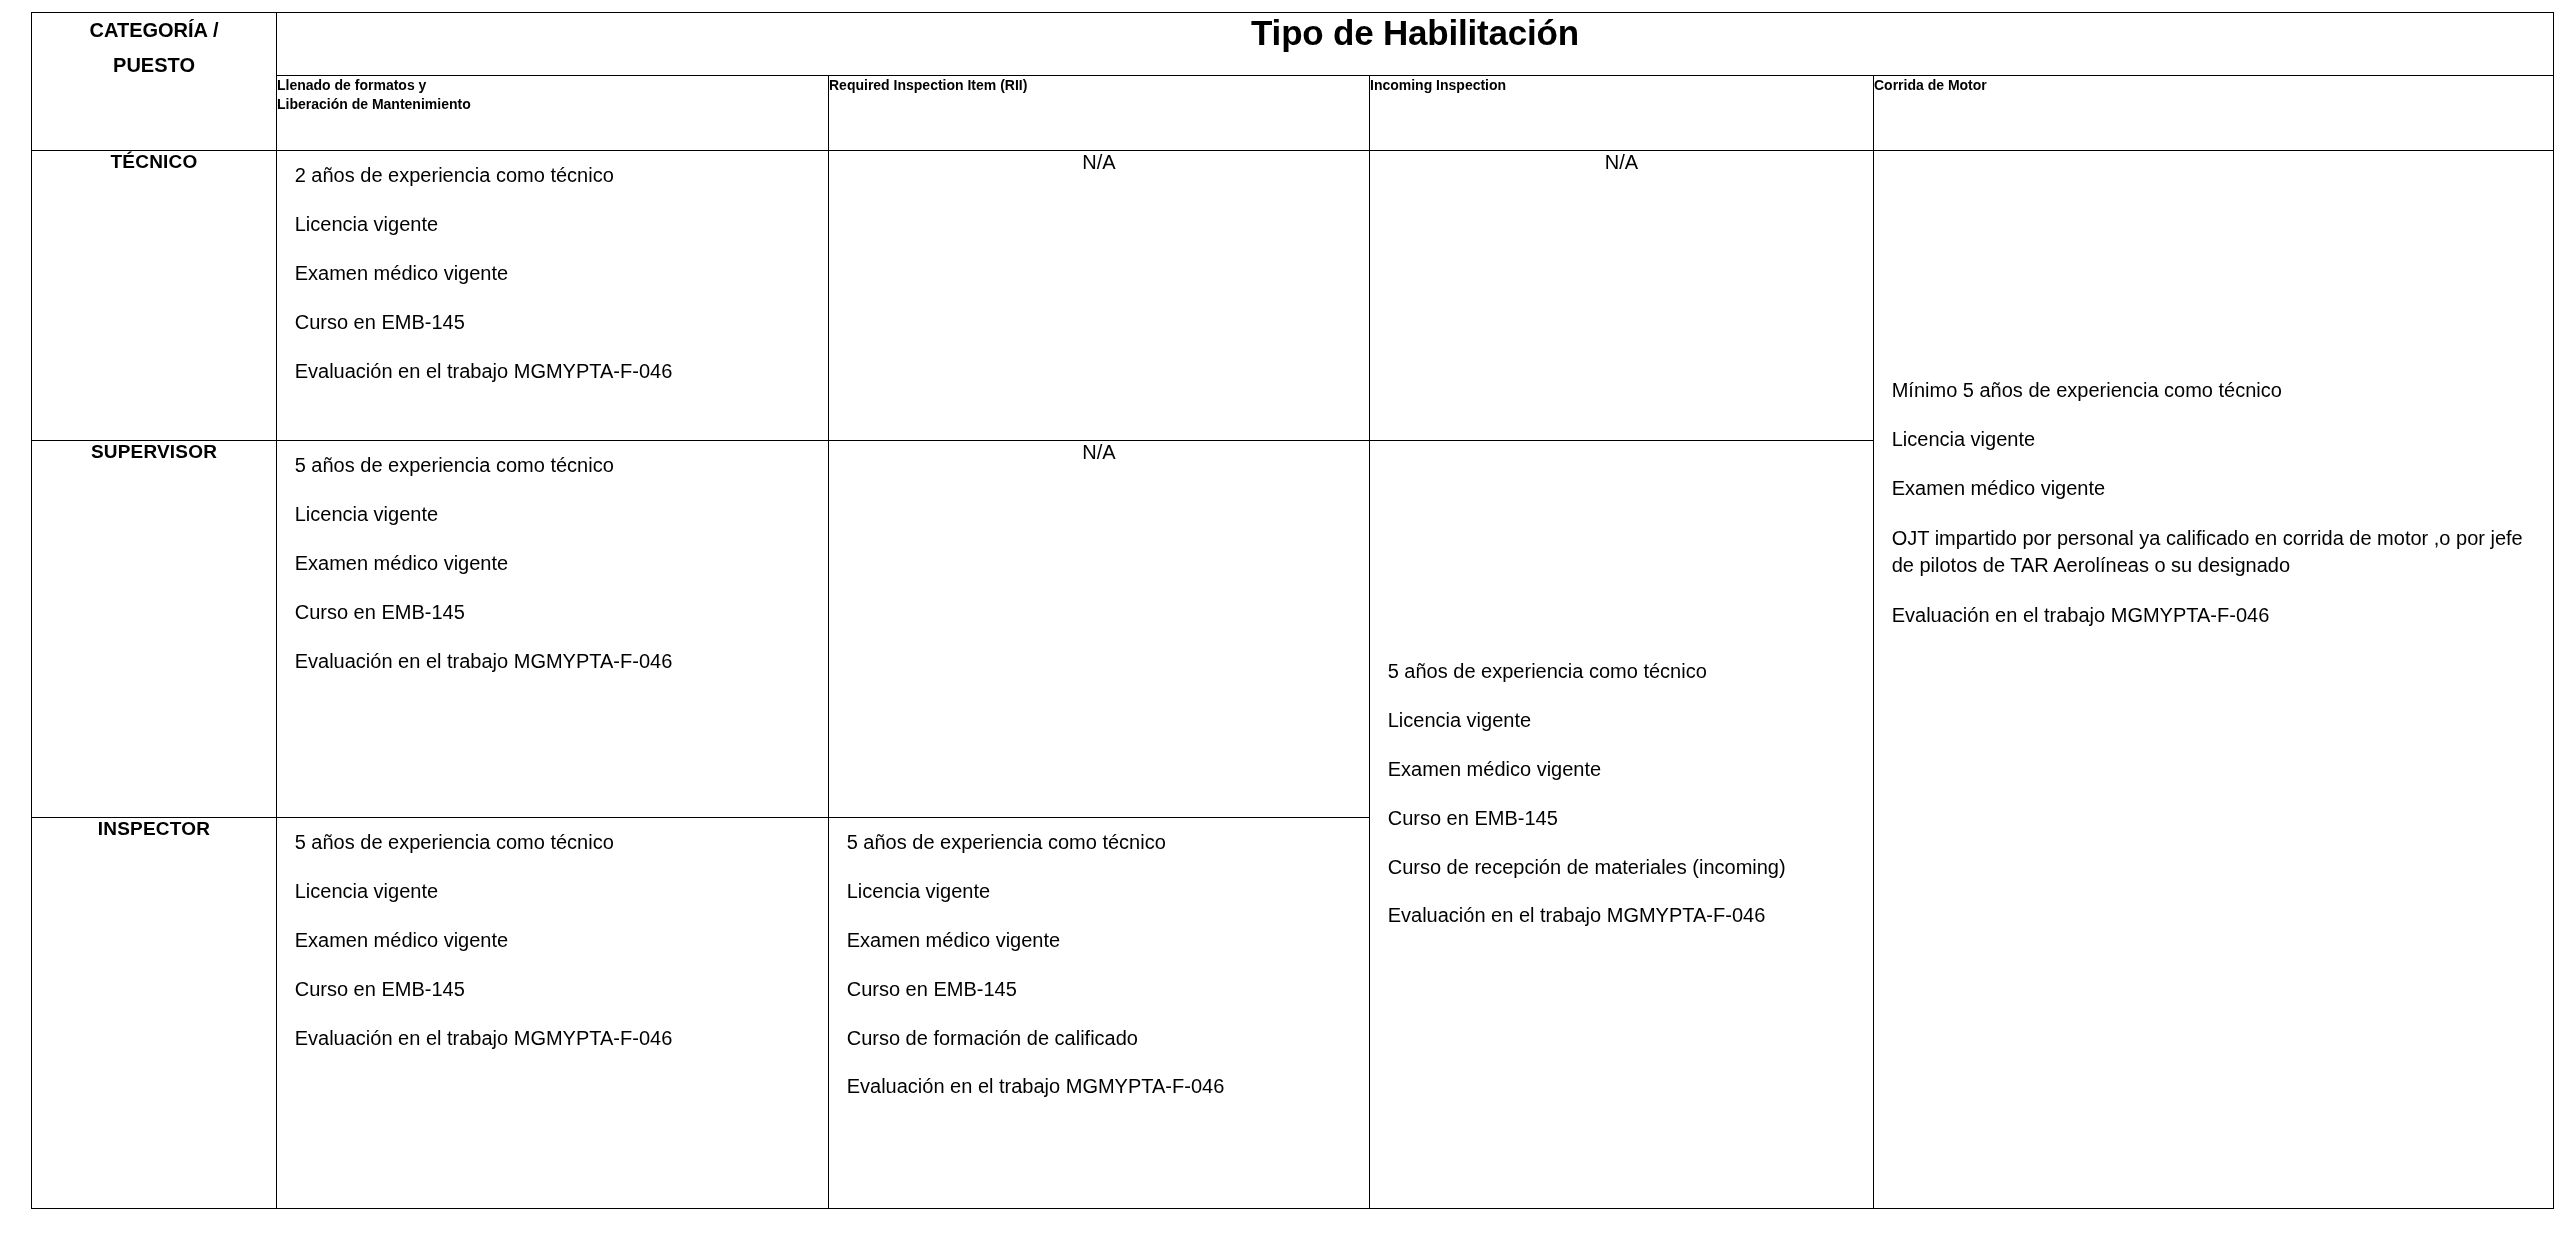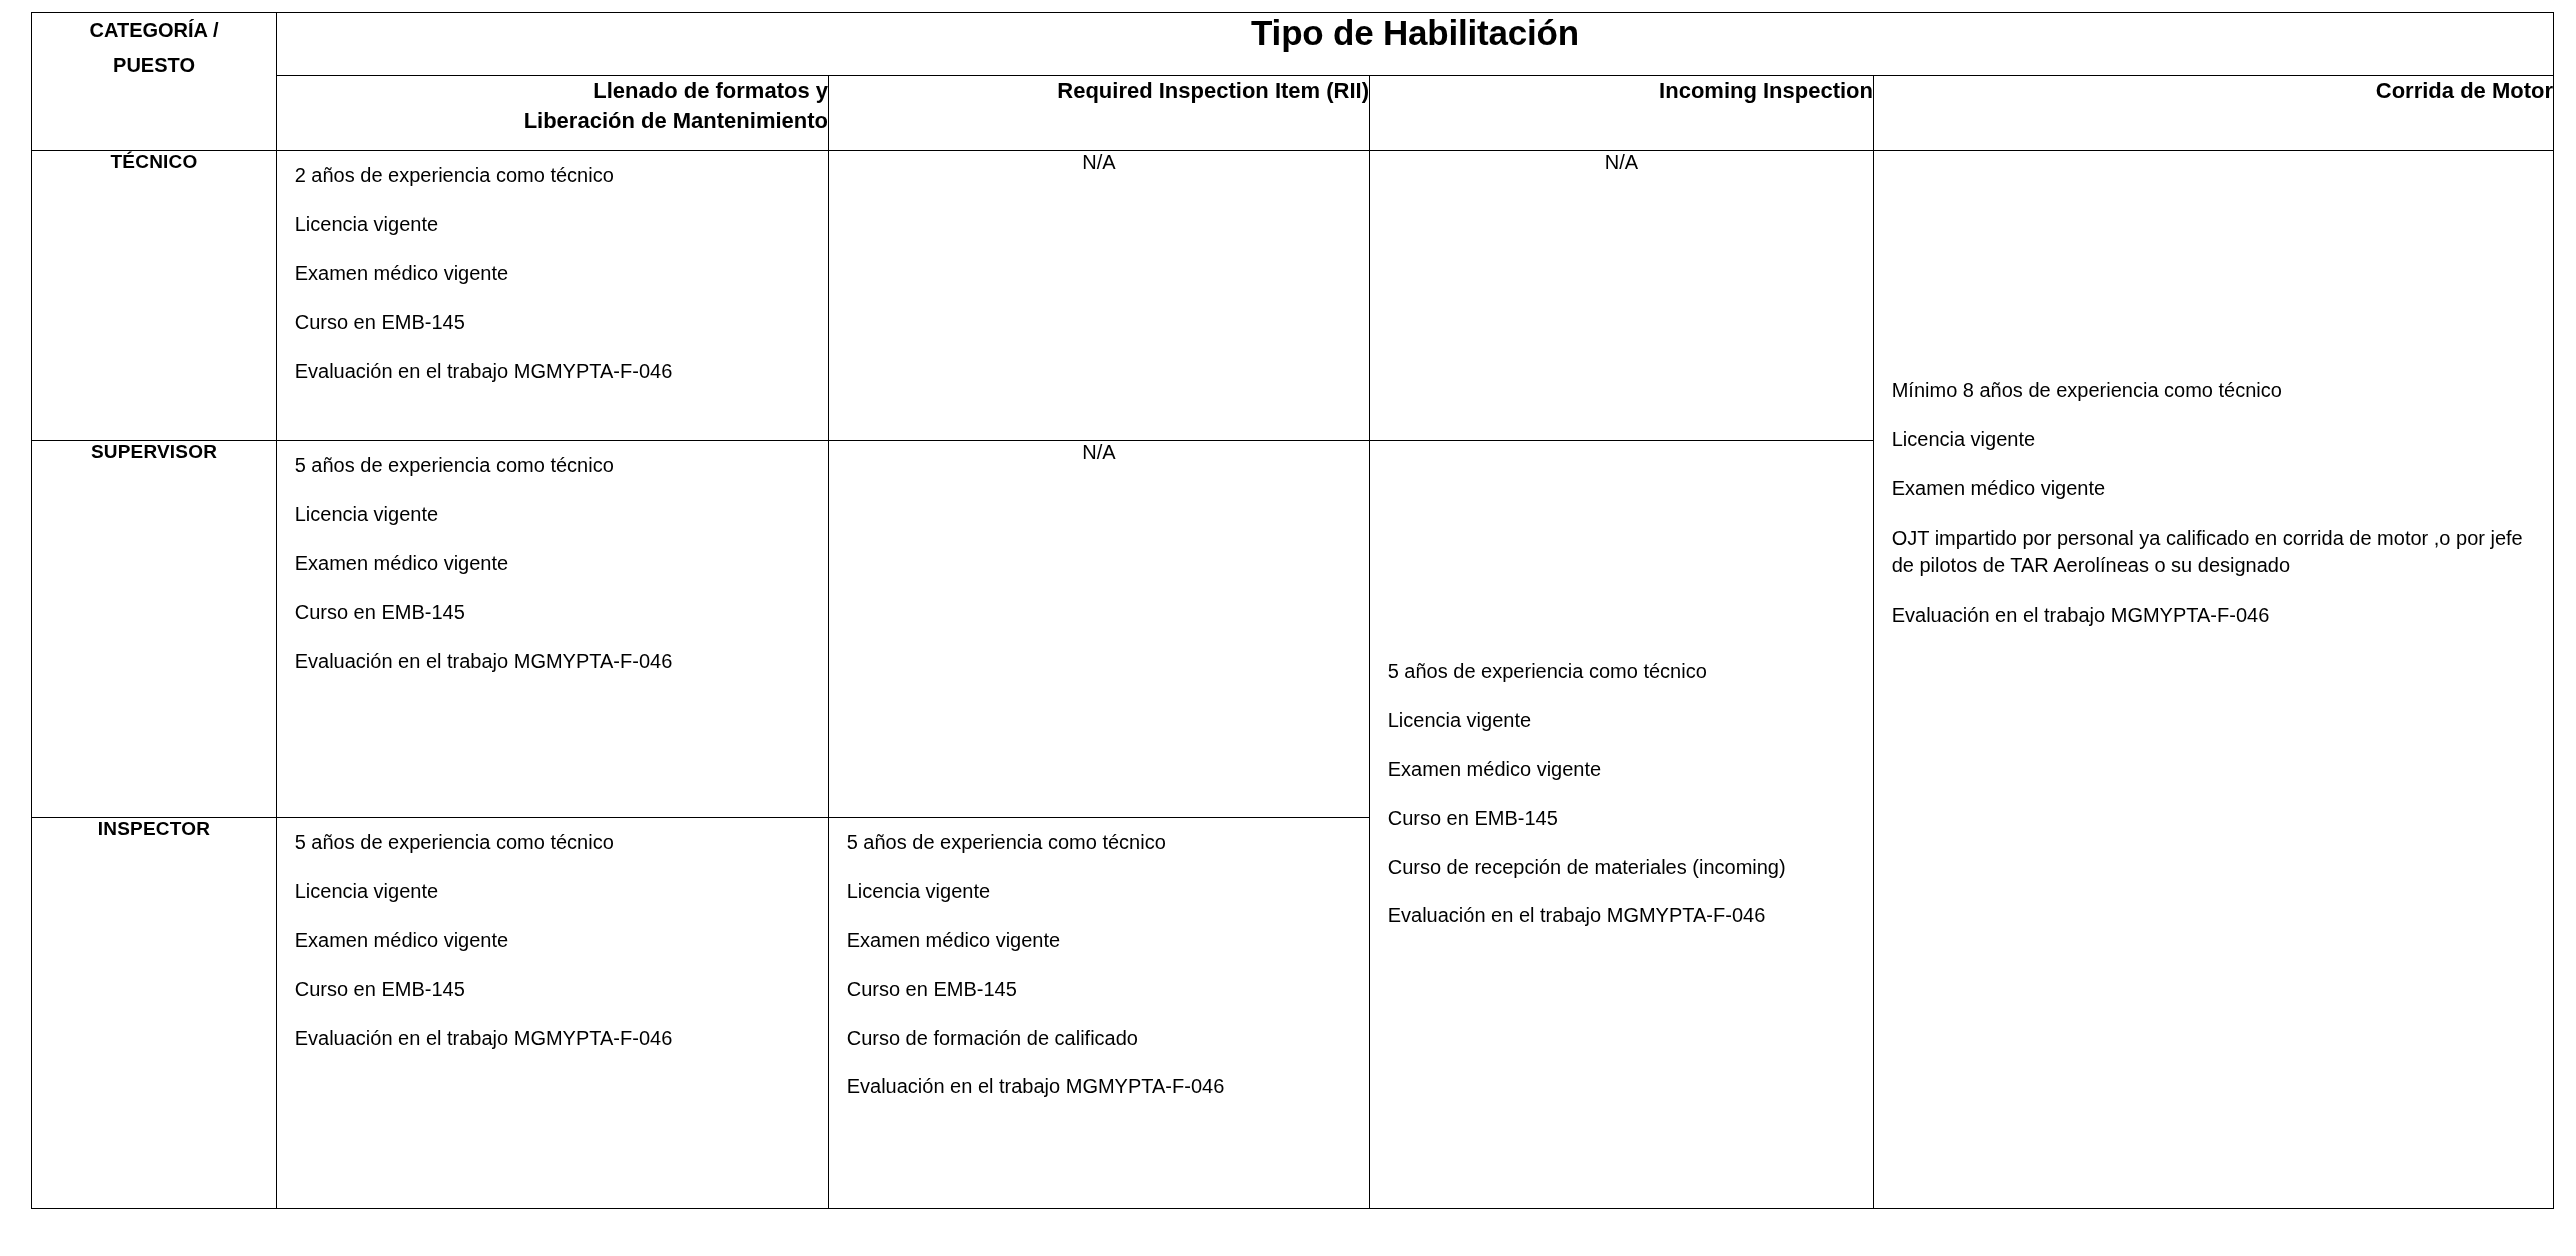--- a/index.html
+++ b/index.html
@@ -63,23 +63,23 @@
   .hdr-cat {
     text-align: center;
     vertical-align: middle;
     font-size: 20px;
     font-weight: bold;
     line-height: 1.75;
     padding: 3.8px 5.7px;
   }
   .hdr-cat .l1, .hdr-cat .l2 { display: block; }
   .hdr-col {
-    text-align: right;
-    vertical-align: middle;
-    font-size: 22px;
+    text-align: left;
+    vertical-align: middle;
+    font-size: 14px;
     font-weight: bold;
     line-height: 1.38;
     height: 74px;
     padding: 1.9px 7.5px;
   }
   .hdr-col .l1, .hdr-col .l2 { display: block; }
 
   
   .cat-cell {
     text-align: center;
@@ -169,21 +169,21 @@
               <li>Evaluación en el trabajo MGMYPTA-F-046</li>
             </ul>
         </td>
 
         <td class="na-cell">N/A</td>
 
         <td class="na-cell">N/A</td>
 
         <td class="req-cell cor-merged" rowspan="3">
           <ul class="req-list">
-              <li>Mínimo 8 años de experiencia como técnico</li>
+              <li>Mínimo 5 años de experiencia como técnico</li>
               <li>Licencia vigente</li>
               <li>Examen médico vigente</li>
               <li class="two-line">OJT impartido por personal ya calificado en corrida de motor ,o por jefe de pilotos de TAR Aerolíneas o su designado</li>
               <li>Evaluación en el trabajo MGMYPTA-F-046</li>
             </ul>
         </td>
       </tr>
 
       <tr style="height:377px;">
         <td class="cat-cell">SUPERVISOR</td>

